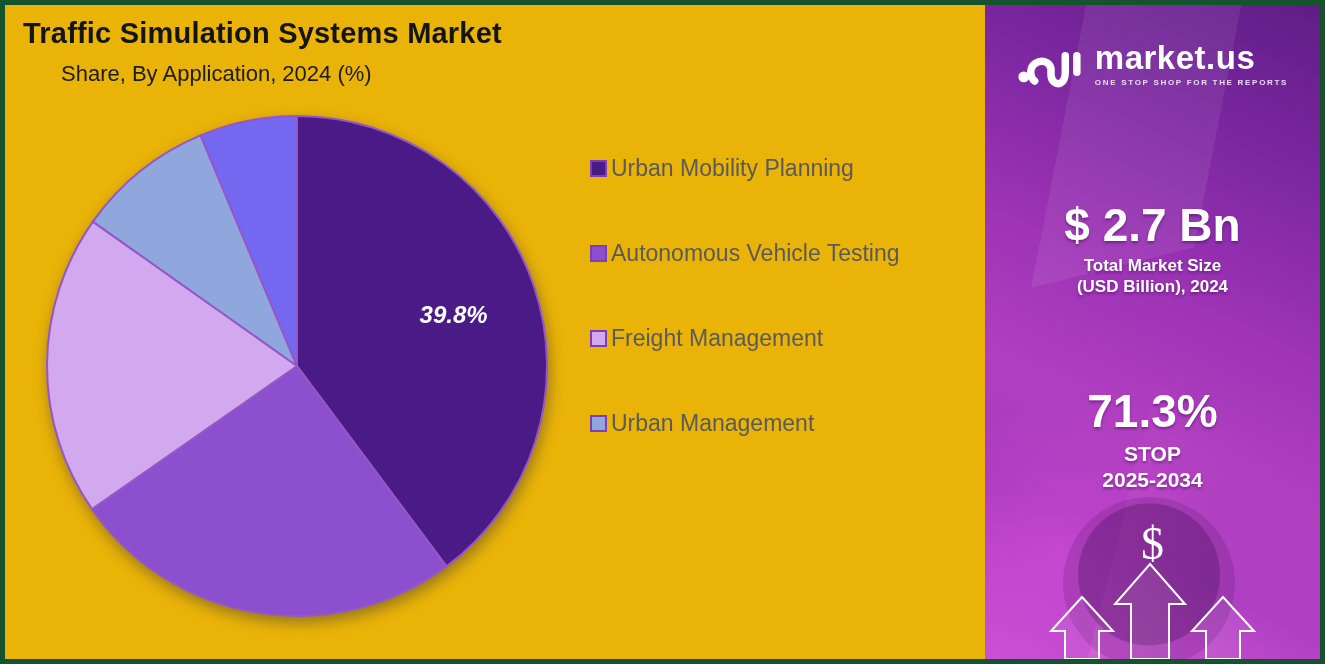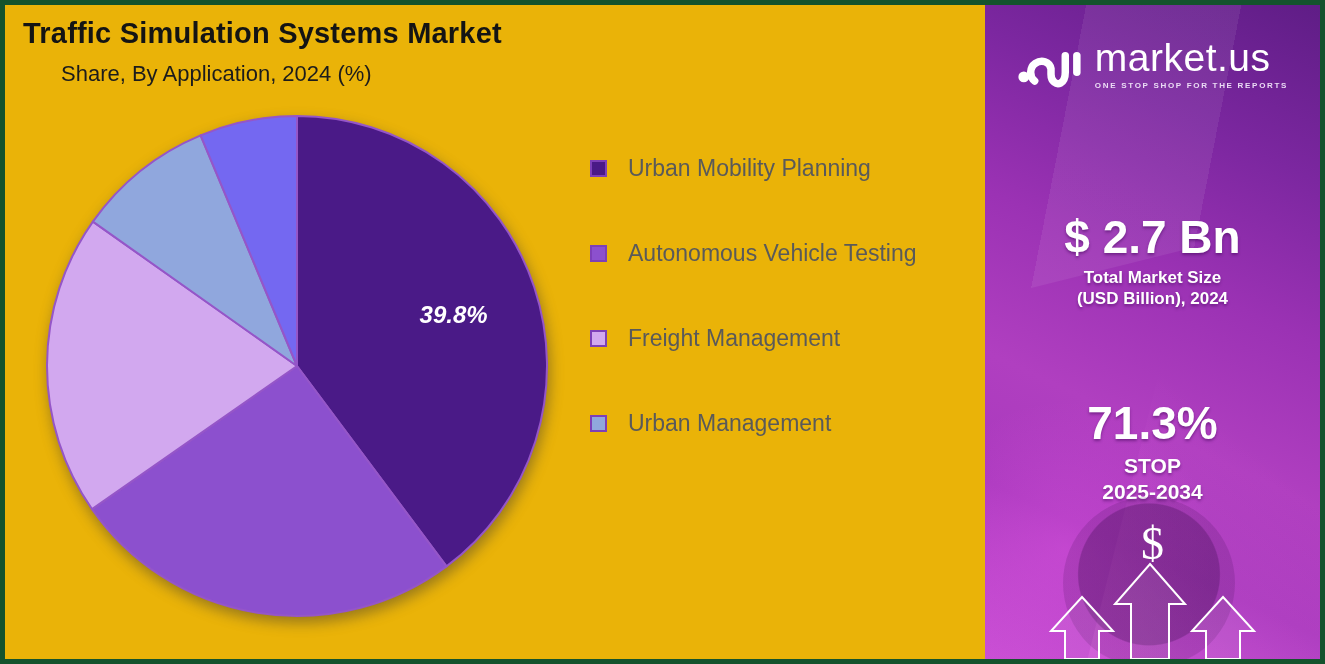--- a/index.html
+++ b/index.html
@@ -26,21 +26,21 @@
     filter:drop-shadow(2px 6px 7px rgba(50,50,50,0.45));
   }
   .slice-label{
     fill:#ffffff; font-family:"Liberation Sans", sans-serif;
     font-size:24px; font-weight:700; font-style:italic;
   }
   .legend{
     position:absolute; left:585px; top:150px;
     display:flex; flex-direction:column; gap:58px;
   }
-  .legend-item{ display:flex; align-items:center; gap:21px; }
+  .legend-item{ display:flex; align-items:center; gap:4px; }
   .swatch{
     width:17px; height:17px; flex:0 0 17px;
     border:2px solid #7D3FB8; display:inline-block;
   }
   .legend-label{ font-size:23px; color:#5a5a5a; white-space:nowrap; }
 
   
   .panel{
     position:absolute; right:0; top:0; width:335px; height:100%;
     background:linear-gradient(205deg,#5F1D86 0%, #7C27A0 22%, #9B32B4 42%,
@@ -62,28 +62,28 @@
     top:380px; right:-60px; width:260px; height:320px;
     background:linear-gradient(25deg, rgba(255,140,245,0.18), transparent 70%);
     transform:rotate(14deg);
   }
   .logo{
     position:absolute; top:28px; left:0; width:100%;
     display:flex; justify-content:center; align-items:center; gap:10px;
   }
   .logo-mark{ width:68px; height:62px; }
   .logo-text{
-    font-size:39px; font-weight:400; color:#ffffff; letter-spacing:.5px; line-height:1;
+    font-size:33px; font-weight:700; color:#ffffff; letter-spacing:.5px; line-height:1;
   }
   .logo-tagline{
     margin-top:4px; font-size:8px; font-weight:700; letter-spacing:1.7px;
     color:#EBDCF5; white-space:nowrap;
   }
   .stat{ position:absolute; left:0; width:100%; text-align:center;
-         text-shadow:0 2px 3px rgba(55,0,80,0.45);margin-top:12px; }
+         text-shadow:0 2px 3px rgba(55,0,80,0.45); }
   .stat.market-size{ top:192px; }
   .stat.cagr{ top:378px; }
   .stat-value{ font-size:46px; font-weight:700; line-height:1.25; }
   .stat-label{ font-size:17px; font-weight:700; line-height:1.28; }
   .stat-sub{ font-size:21px; font-weight:700; line-height:1.25; }
   .cup{
     position:absolute; left:78px; top:492px; width:172px; height:172px; border-radius:50%;
     background:radial-gradient(circle at 50% 45%, rgba(55,8,75,0.40) 0 55%,
                rgba(55,8,75,0.16) 56% 72%, transparent 73%);
   }

